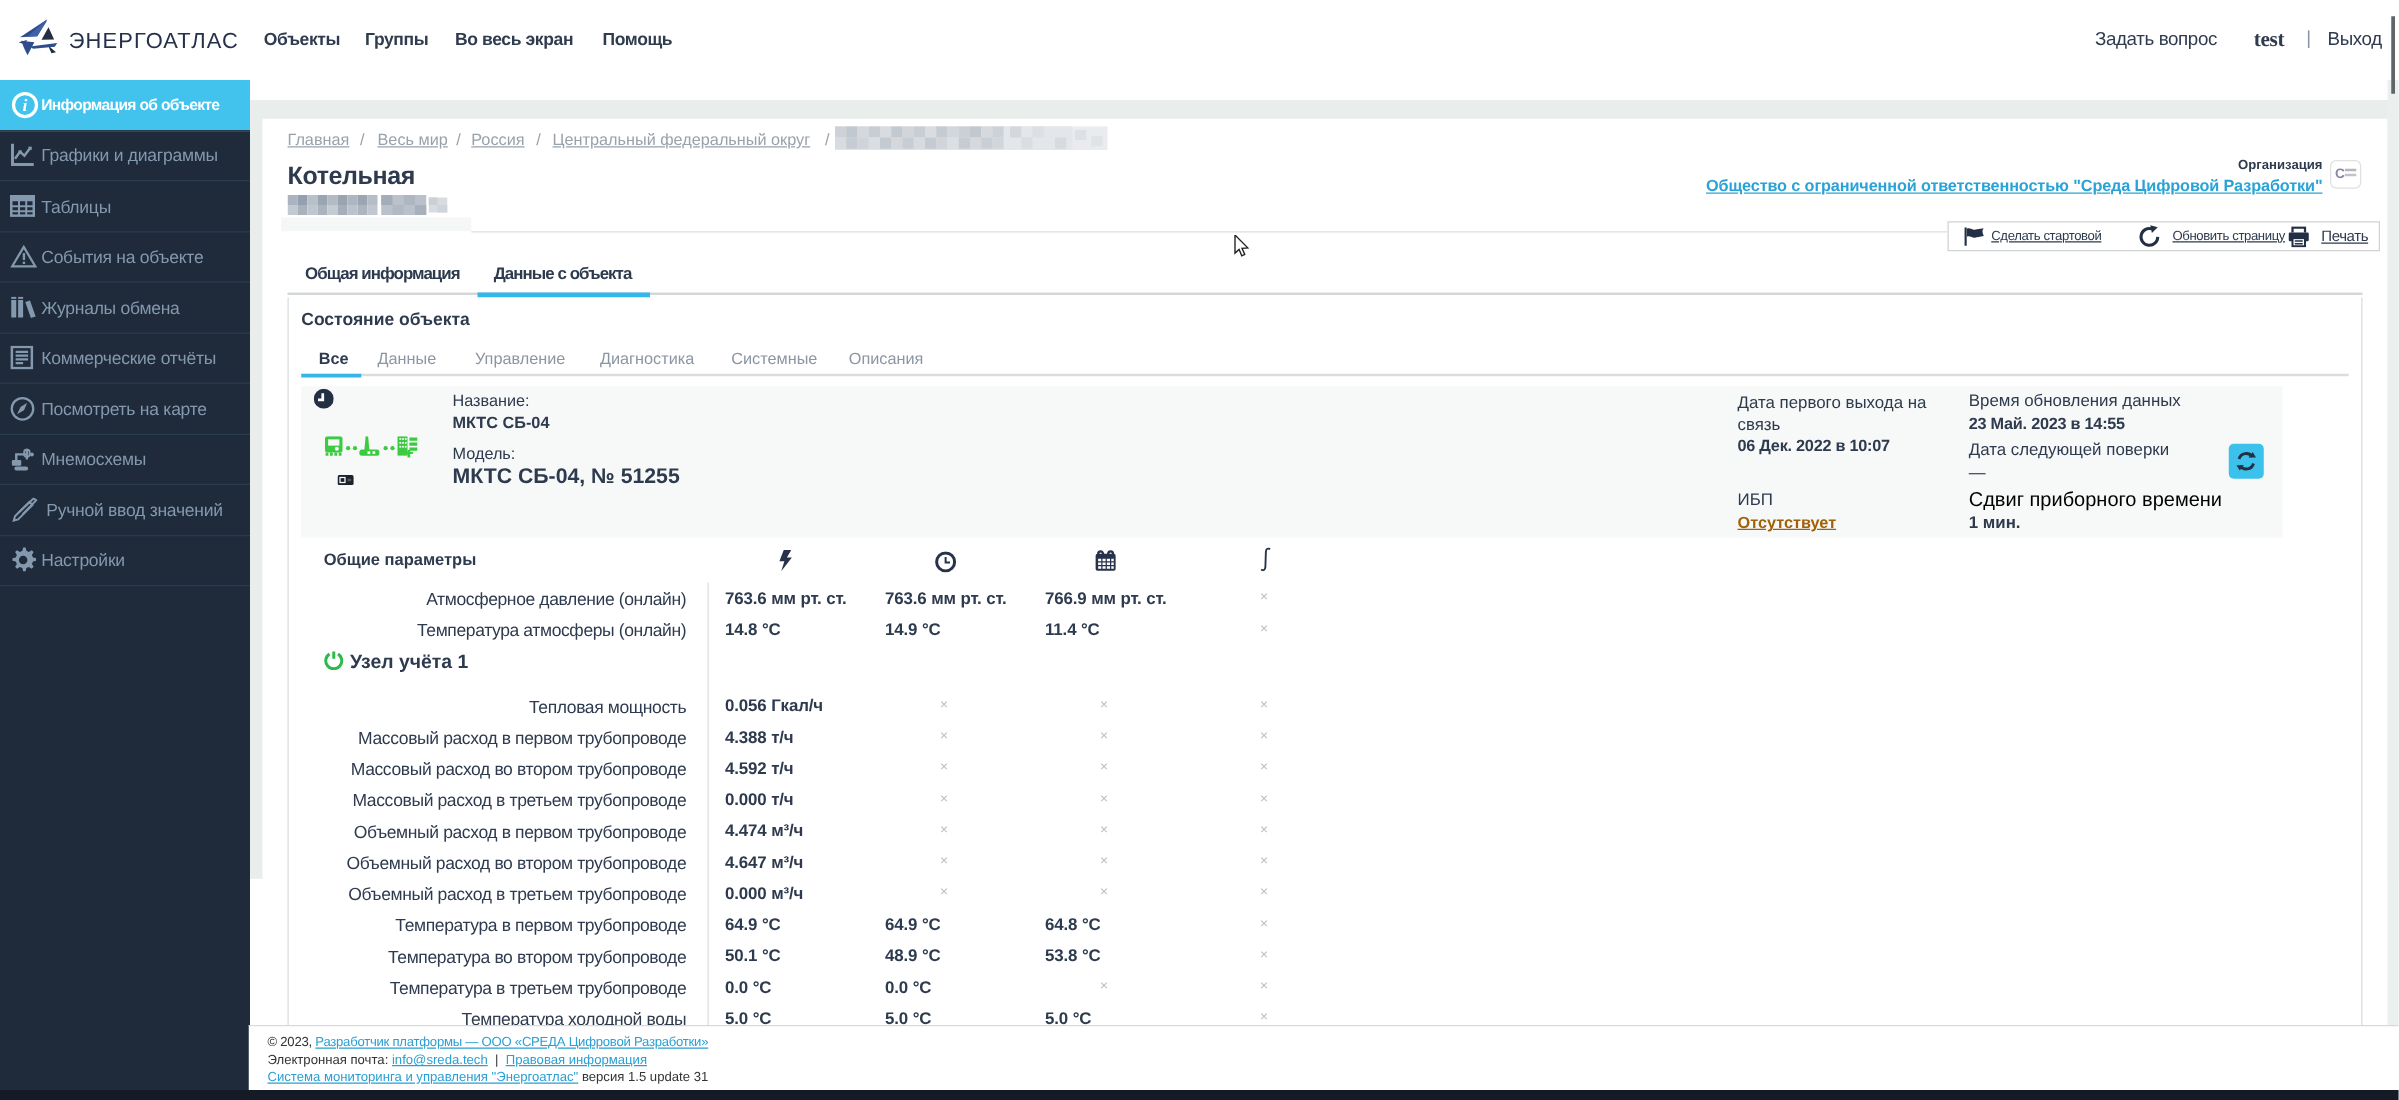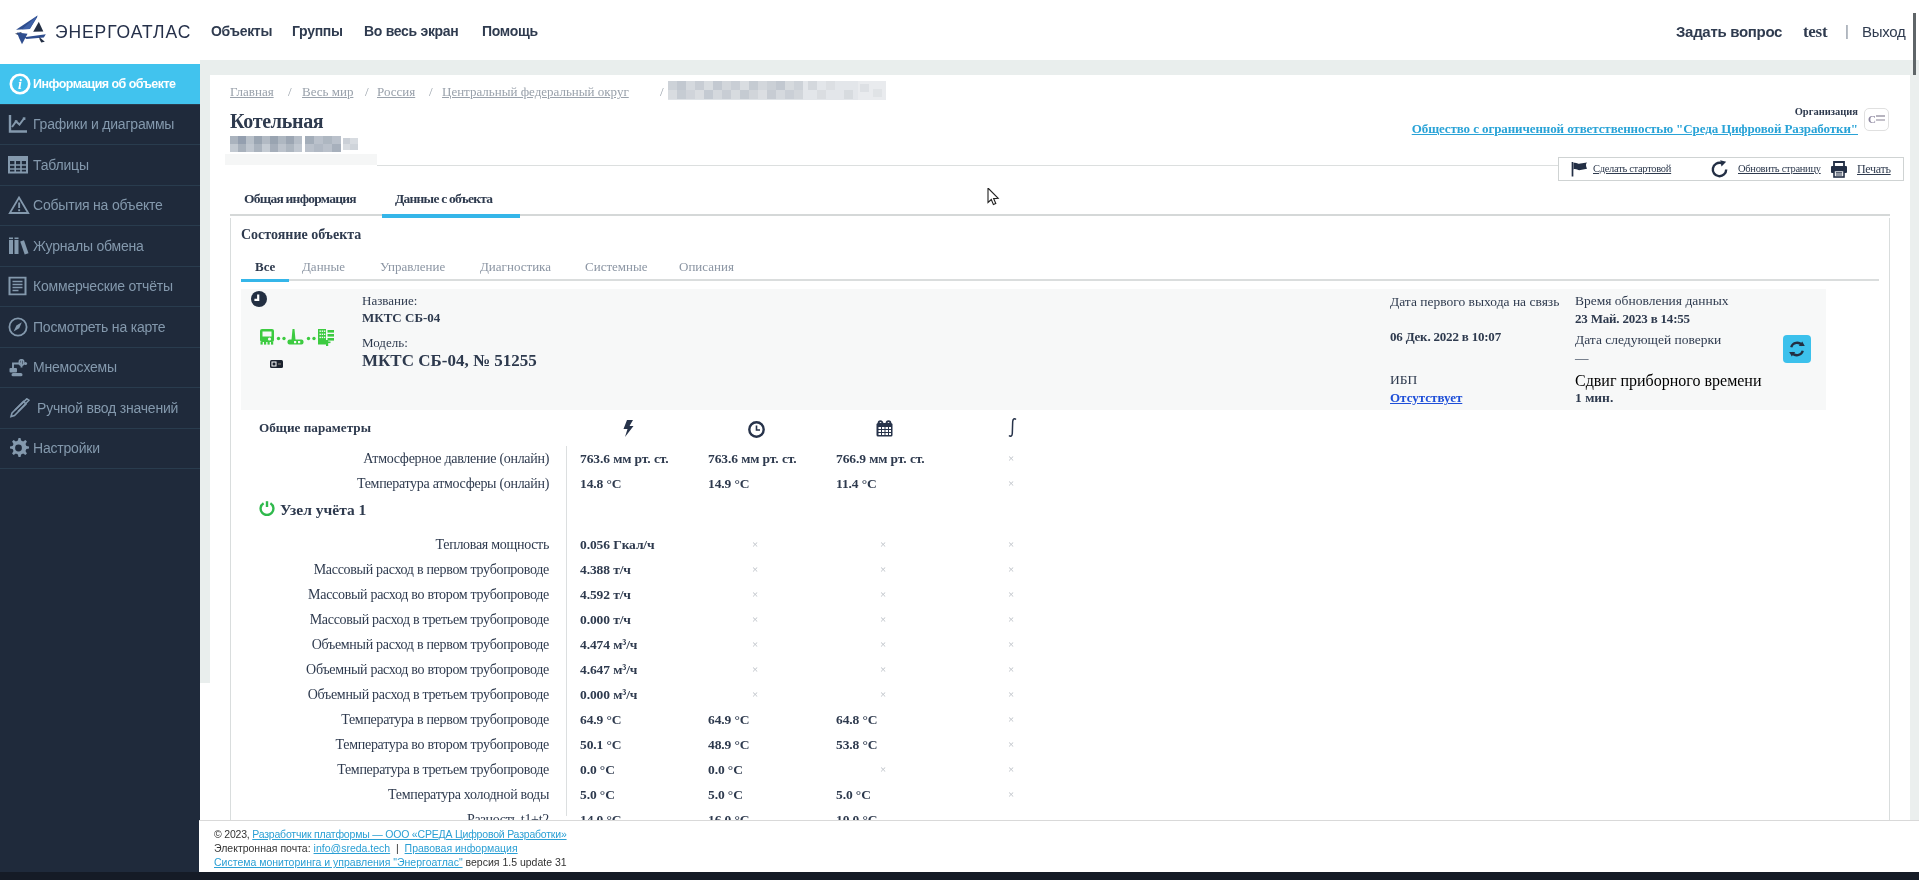--- a/index.html
+++ b/index.html
@@ -16,21 +16,21 @@
   .nav a { text-decoration:none; color:#2f3b4f; font-weight:700; font-size:14px; letter-spacing:-0.3px; }
   
   #sidebar { position:absolute; left:0; top:64px; width:200px; height:816px; background:#1f2a3b; }
   .mi { position:relative; width:200px; height:40.5px; border-bottom:1px solid #293c4e;
     color:#8499ad; font-size:14px; }
   .mi .txt { position:absolute; left:33px; top:50%; transform:translateY(-50%); letter-spacing:-0.2px; white-space:nowrap; }
   .mi.active { background:#41c3ee; color:#fff; font-weight:700; }
   .mi.active .txt { font-size:12.5px; letter-spacing:-0.55px; }
   .mi svg { position:absolute; left:8px; top:50%; transform:translateY(-50%); }
   
-  #main { position:absolute; left:200px; top:60px; width:1719px; height:623px; background:#e9eeed;font-family:Liberation Serif, serif; }
+  #main { position:absolute; left:200px; top:80px; width:1719px; height:623px; background:#e9eeed; }
   #content { position:absolute; left:10px; top:15px; width:1700px; height:741px; background:#fff; }
   .bc, .bc a { color:#99a1ab; font-size:13px; }
   .dk { color:#2e3a4e; }
   .b { font-weight:700; }
   .link { color:#29a3d7; }
   .x { position:absolute; color:#b7bcc3; font-size:11px; }
   .lbl { position:absolute; font-size:14px; color:#2e3a4e; text-align:right; width:321px; letter-spacing:-0.3px;}
   .val { position:absolute; font-size:13.5px; color:#2e3a4e; font-weight:700; letter-spacing:-0.1px;}
   
   #footer { position:absolute; left:199px; top:820px; width:1720px; height:52px; background:#fff;
@@ -51,21 +51,21 @@
       <polygon points="3,18.6 13.5,19.7 8,30.2 5.2,24.3" fill="#2e4d8e"></polygon>
       <polygon points="10,23.2 31.8,20.3 29.8,23.4 12.5,25" fill="#2e4d8e"></polygon>
       <polygon points="25,22.8 30.8,27.8 27.2,28.6 25.6,25.2" fill="#232f45"></polygon>
     </svg>
     <div class="brand">ЭНЕРГОАТЛАС</div>
     <div class="nav">
       <a class="abs" style="left:211px;top:23px">Объекты</a>
       <a class="abs" style="left:292px;top:23px">Группы</a>
       <a class="abs" style="left:364px;top:23px">Во весь экран</a>
       <a class="abs" style="left:482px;top:23px">Помощь</a>
-      <a class="abs" style="left:1676px;top:23px;font-weight:700;font-size:15px">Задать вопрос</a>
+      <a class="abs" style="left:1676px;top:23px;font-weight:400;font-size:15px">Задать вопрос</a>
       <a class="abs" style="left:1803px;top:22px;font-family:Liberation Serif, serif;font-size:17px">test</a>
       <span class="abs" style="left:1845px;top:22px;color:#8a93a0;font-size:15px">|</span>
       <a class="abs" style="left:1862px;top:23px;font-weight:400;font-size:15px">Выход</a>
     </div>
   </div>
 
   <div id="sidebar">
     <div class="mi active">
         <svg width="24" height="24" viewBox="0 0 24 24">
           <circle cx="12" cy="12" r="9.2" fill="none" stroke="#fff" stroke-width="2.6"></circle>
@@ -325,21 +325,21 @@
           <rect x="2.5" y="2.5" width="3" height="3" fill="#1b222e"></rect>
           <rect x="8" y="3" width="3" height="2" fill="#555"></rect>
         </svg>
       <div class="abs" style="left:162px;top:233px;font-size:13px;color:#2e3a4e">Название:</div>
       <div class="abs dk b" style="left:162px;top:250px;font-size:13px">МКТС СБ-04</div>
       <div class="abs" style="left:162px;top:275px;font-size:13px;color:#2e3a4e">Модель:</div>
       <div class="abs dk b" style="left:162px;top:291px;font-size:17px">МКТС СБ-04, № 51255</div>
       <div class="abs" style="left:1190px;top:233px;width:175px;font-size:13.5px;color:#2e3a4e;line-height:17.5px">Дата первого выхода на связь</div>
       <div class="abs dk b" style="left:1190px;top:269px;font-size:13px;letter-spacing:-0.2px">06 Дек. 2022 в 10:07</div>
       <div class="abs" style="left:1190px;top:312px;font-size:13.5px;color:#2e3a4e">ИБП</div>
-      <a class="abs b" href="#" style="left:1190px;top:330px;font-size:13px;color:#1d4ed8">Отсутствует</a>
+      <a class="abs b" href="#" style="left:1190px;top:330px;font-size:13px;color:#a16207">Отсутствует</a>
       <div class="abs" style="left:1375px;top:233px;font-size:13.5px;color:#2e3a4e">Время обновления данных</div>
       <div class="abs dk b" style="left:1375px;top:251px;font-size:13px;letter-spacing:-0.2px">23 Май. 2023 в 14:55</div>
       <div class="abs" style="left:1375px;top:272px;font-size:13.5px;color:#2e3a4e">Дата следующей поверки</div>
       <div class="abs" style="left:1375px;top:290px;font-size:13.5px;color:#2e3a4e">—</div>
       <div class="abs" style="left:1375px;top:312px;font-size:16px;color:#000000">Сдвиг приборного времени</div>
       <div class="abs dk b" style="left:1375px;top:330px;font-size:13.5px">1 мин.</div>
       <div class="abs" style="left:1583px;top:275px;width:28px;height:28px;border-radius:4px;background:#3cc1ec"></div>
       <svg class="abs" style="left:1589px;top:281px" width="16" height="16" viewBox="0 0 16 16">
           <path d="M2.2 6.2 A6 6 0 0 1 13 4.5" stroke="#232f42" stroke-width="2.3" fill="none"></path>
           <polygon points="9.8,4.9 15.8,4.9 13.2,0.6" fill="#232f42"></polygon>

